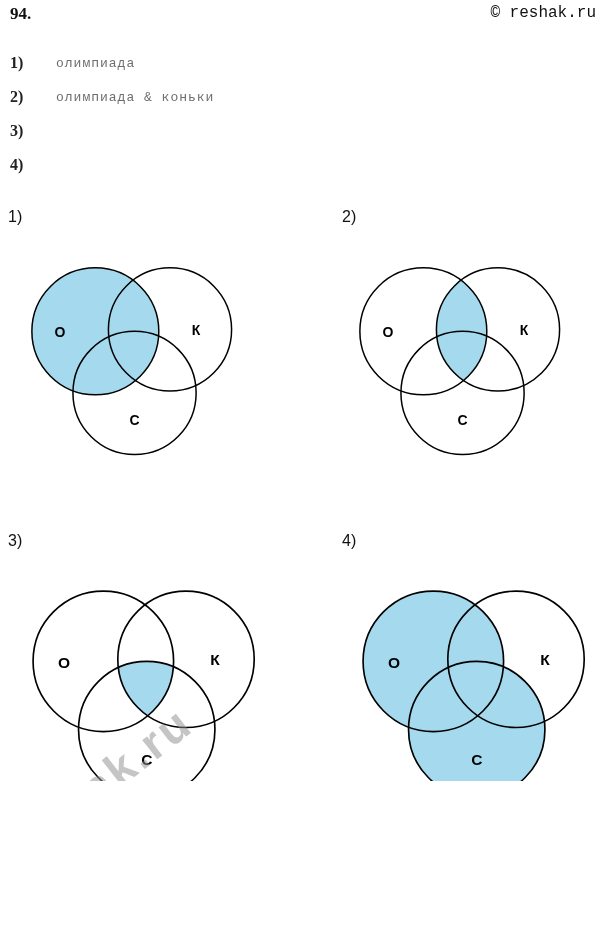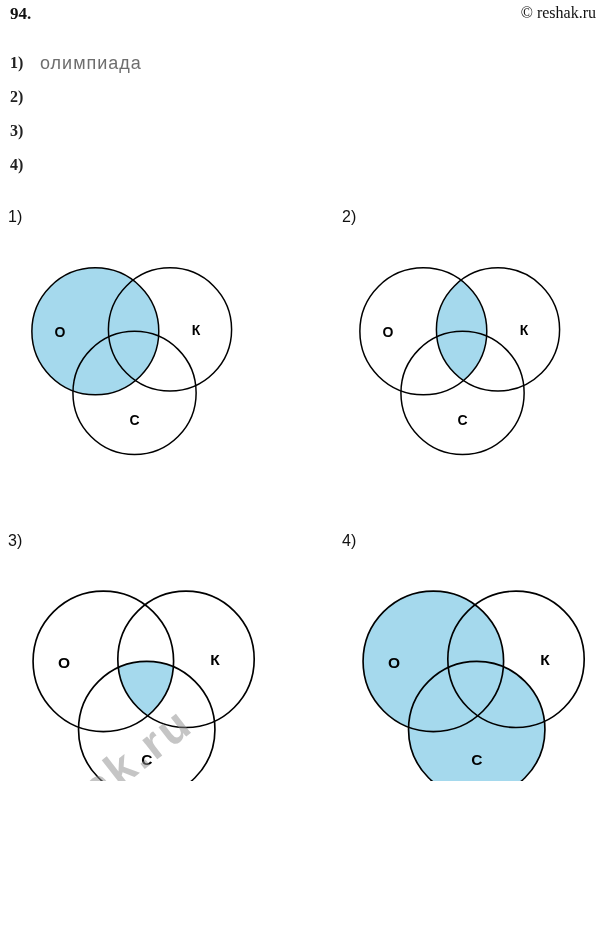--- a/index.html
+++ b/index.html
@@ -13,34 +13,34 @@
     font-family: "Liberation Sans", sans-serif;
     overflow: hidden;
   }
   .hdr-num {
     position: absolute; top: 4px; left: 10px;
     font-family: "Liberation Serif", serif;
     font-weight: bold; font-size: 17px; color: #111;
   }
   .hdr-copy {
     position: absolute; top: 4px; right: 12px;
-    font-family: Liberation Serif, serif;
+    font-family: Liberation Mono, monospace;
     font-size: 16px; color: #111;
   }
   .queries { position: absolute; top: 46px; left: 10px; }
   .qline { height: 34px; display: flex; align-items: center; }
   .qnum {
     display: inline-block; width: 30px;
     font-family: "Liberation Serif", serif;
     font-weight: bold; font-size: 16px; color: #222;
   }
   .qtext {
-    font-family: Liberation Sans, sans-serif;
-    font-size: 18px; color: #6e6e6e; letter-spacing: 1px;
-    margin-left: 0;
+    font-family: Liberation Mono, monospace;
+    font-size: 13px; color: #6e6e6e; letter-spacing: 1px;
+    margin-left: 16px;
   }
   .dlabel {
     position: absolute;
     font-size: 16px; color: #111;
   }
   .venn { position: absolute; }
   [data-region] { display: none; }
   .shade { fill: var(--shade); }
   .outline { fill: none; stroke: #000; stroke-width: 1.6; }
   .circle-label {
@@ -88,20 +88,21 @@
   <div class="hdr-num">94.</div>
   <div class="hdr-copy">© reshak.ru</div>
 
   <div class="queries">
     <div class="qline">
       <span class="qnum">1)</span>
       <span class="qtext">олимпиада</span>
     </div>
     <div class="qline">
       <span class="qnum">2)</span>
+      <span class="qtext">олимпиада &amp; коньки</span>
     </div>
     <div class="qline">
       <span class="qnum">3)</span>
     </div>
     <div class="qline">
       <span class="qnum">4)</span>
     </div>
   </div>
 
   <div class="dlabel" style="top:208px; left:8px;">1)</div>

